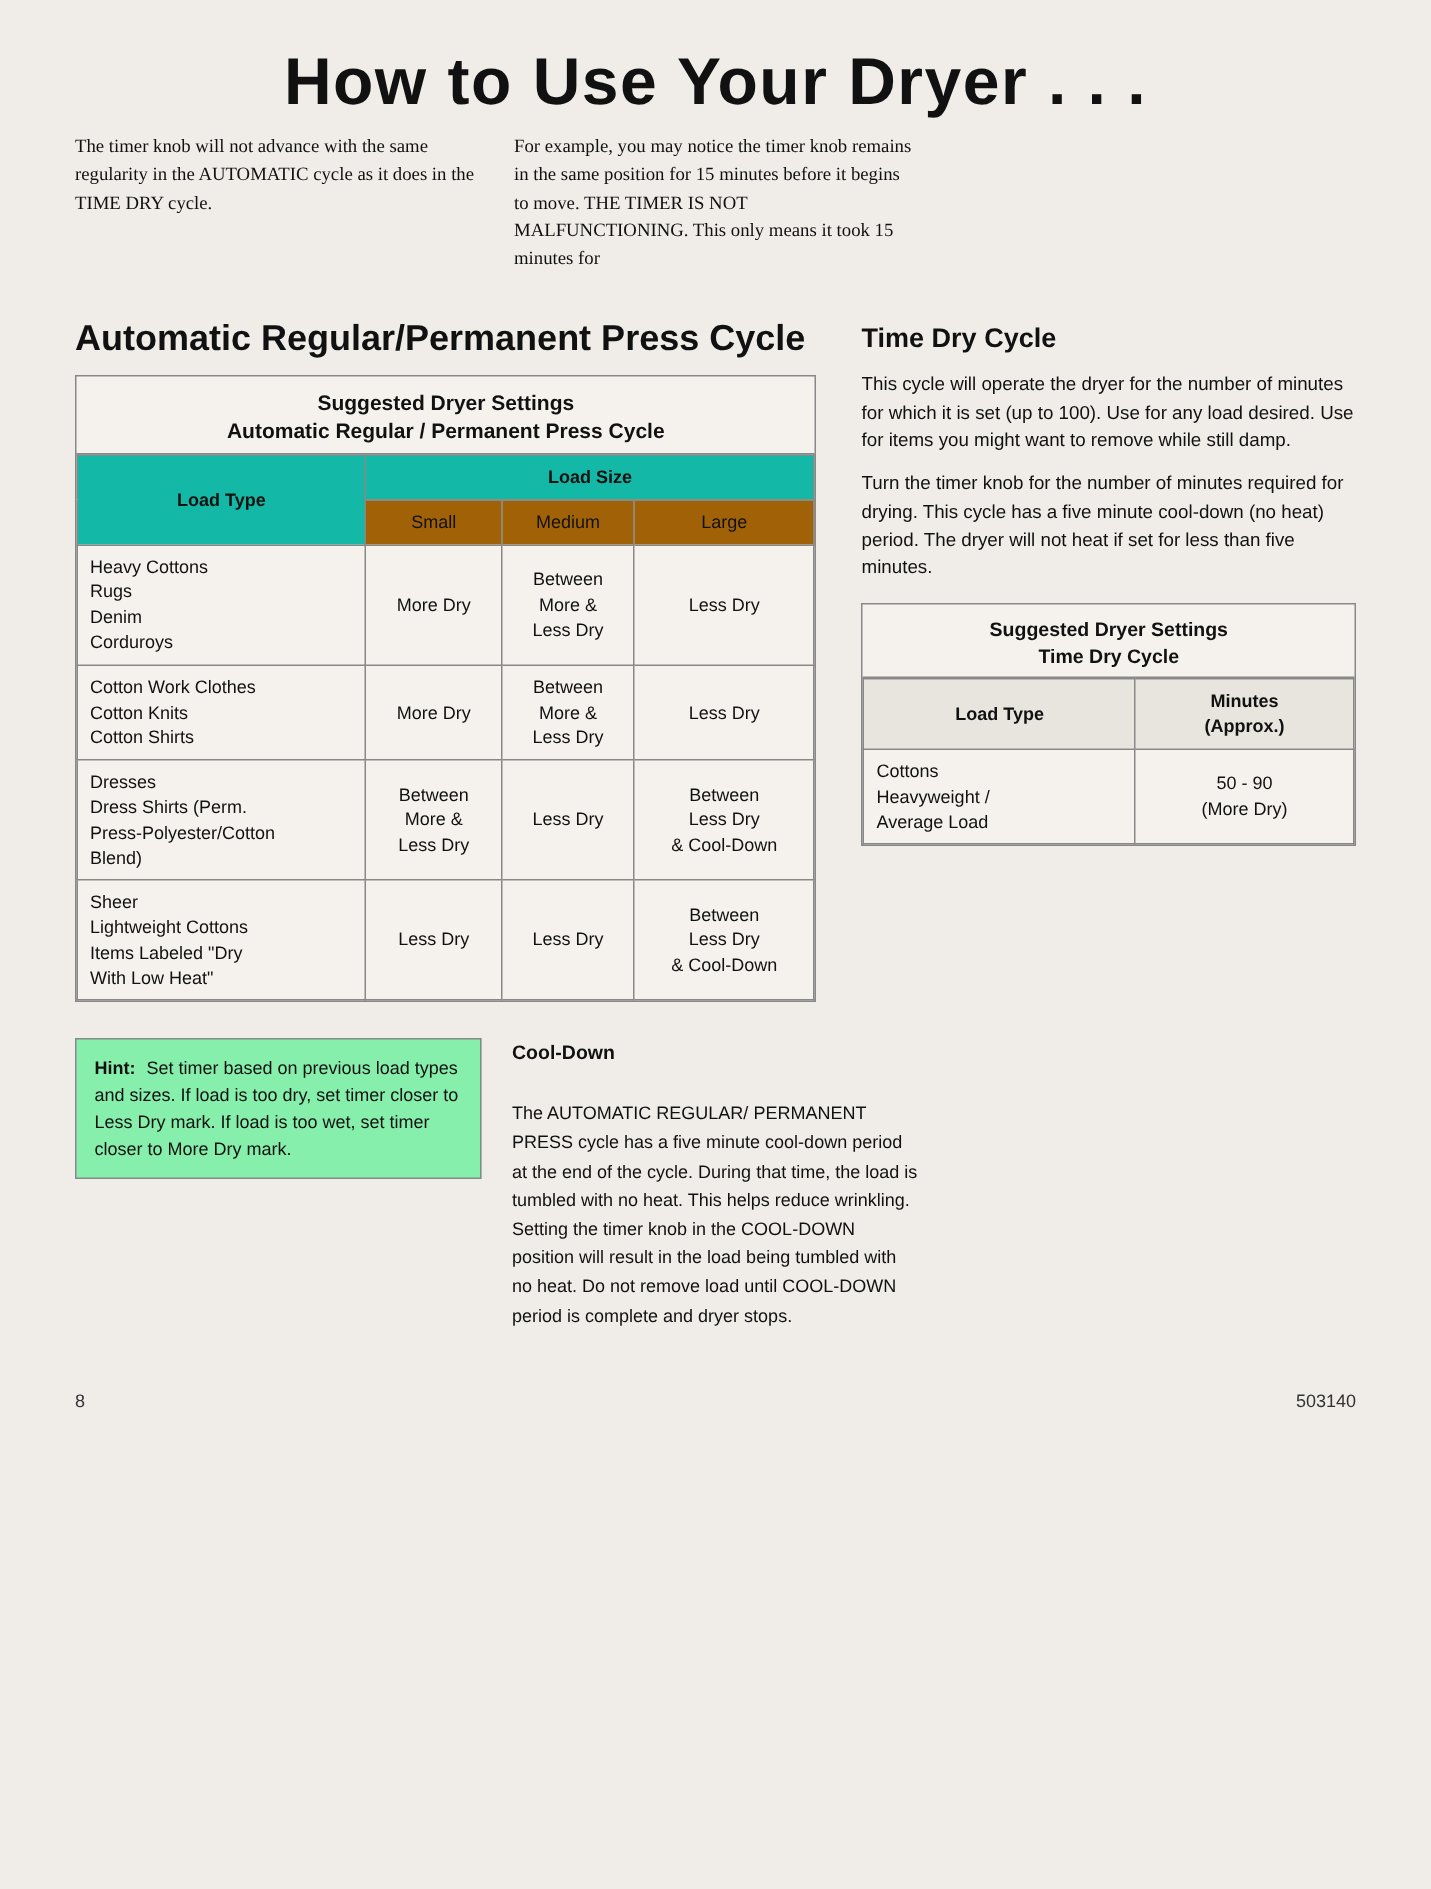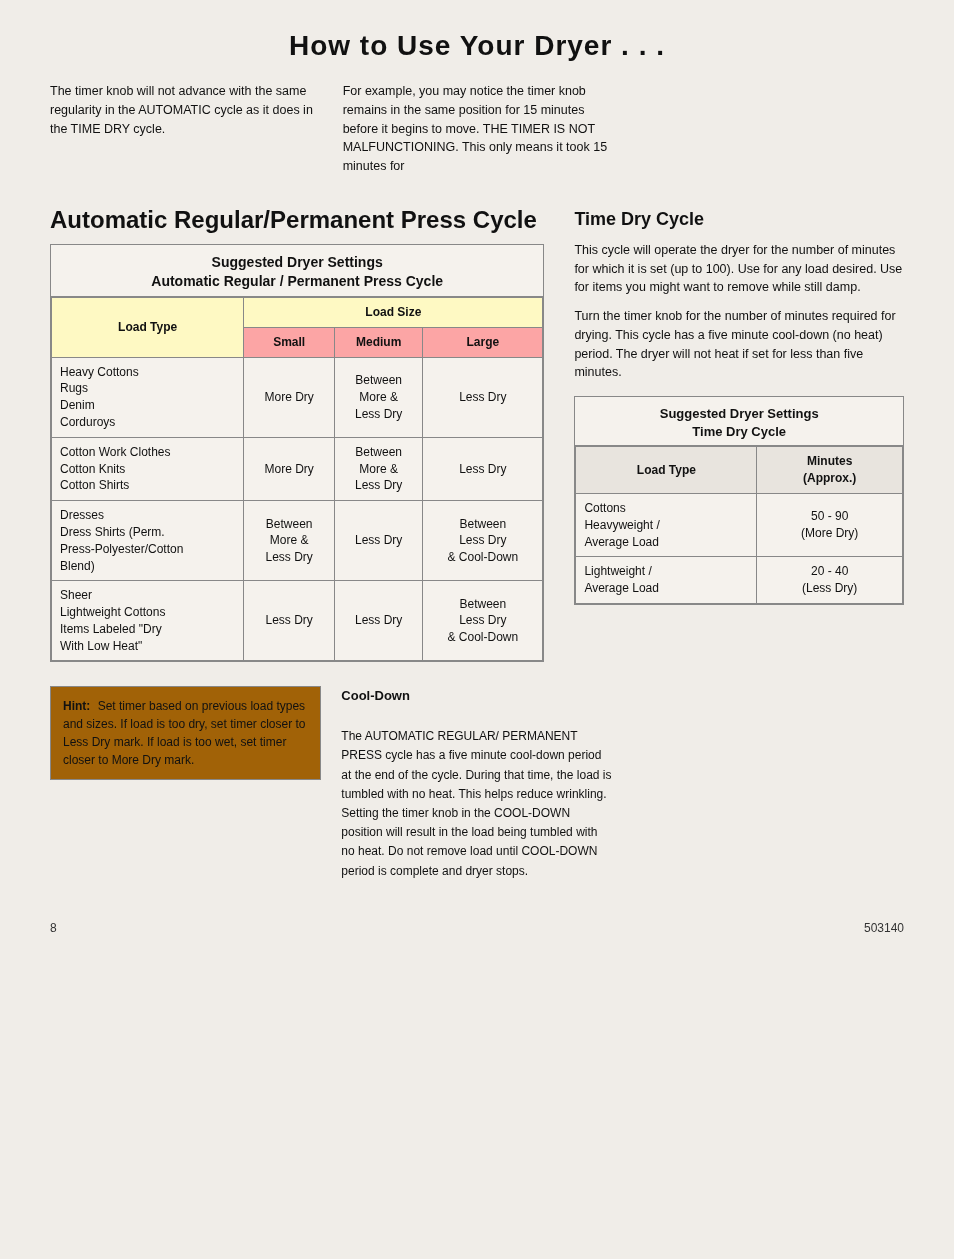--- a/index.html
+++ b/index.html
@@ -7,33 +7,34 @@
       font-family: Arial, Helvetica, sans-serif;
       font-size: 13px;
       background: #f0ede8;
       color: #111;
       width: 954px;
       min-height: 1259px;
       padding: 30px 50px 40px 50px;
     }
     h1 {
       text-align: center;
-      font-size: 28px;
+      font-size: 44px;
       font-weight: 900;
       font-family: 'Arial Black', Arial, sans-serif;
-      margin-bottom: 20px;
+      margin-bottom: 8px;
       letter-spacing: 1px;
     }
     .intro-cols {
       display: grid;
       grid-template-columns: 1fr 1fr 1fr;
       gap: 24px;
       margin-bottom: 30px;
       font-size: 12.5px;
       line-height: 1.5;
+      font-family: Liberation Serif, serif;
     }
     .main-content {
       display: grid;
       grid-template-columns: 3fr 2fr;
       gap: 30px;
       align-items: start;
     }
     .left-col h2 {
       font-size: 24px;
       font-weight: bold;
@@ -66,25 +67,25 @@
       border: 1px solid #888;
       padding: 6px 8px;
       text-align: center;
       vertical-align: middle;
       line-height: 1.4;
     }
     .main-table td.load-type {
       text-align: left;
     }
     .main-table thead tr:first-child th {
-      background: #fef9c3;
+      background: #14b8a6;
     }
     .main-table thead tr:last-child th {
-      background: #fca5a5;
-      font-weight: bold;
+      background: #a16207;
+      font-weight: normal;
     }
     .load-size-header {
       font-weight: bold;
     }
     
     .time-dry-section {
       font-size: 12.5px;
       line-height: 1.5;
     }
     .time-dry-section p {
@@ -128,21 +129,21 @@
       grid-template-columns: 1fr 1fr 1fr;
       gap: 20px;
       margin-top: 24px;
       align-items: start;
     }
     .hint-box {
       border: 1.5px solid #888;
       padding: 10px 12px;
       font-size: 12px;
       line-height: 1.5;
-      background: #a16207;
+      background: #86efac;
     }
     .hint-box .hint-label {
       font-weight: bold;
       margin-right: 4px;
     }
     .cool-down-section {
       font-size: 12px;
       line-height: 1.6;
     }
     .cool-down-section h3 {
@@ -263,26 +264,20 @@
             </tr>
           </thead>
           <tbody id="time-table-body">
           <tr>
                 <td class="load-type" style="white-space: pre-line;">Cottons
 Heavyweight /
 Average Load</td>
                 <td style="white-space: pre-line;">50 - 90
 (More Dry)</td>
               </tr>
-              <tr>
-                <td class="load-type" style="white-space: pre-line;">Lightweight /
-Average Load</td>
-                <td style="white-space: pre-line;">20 - 40
-(Less Dry)</td>
-              </tr>
             </tbody>
         </table>
       </div>
     </div>
   </div>
 </div>
 
 <div class="bottom-section">
   <div class="hint-box">
     <span class="hint-label">Hint:</span>

